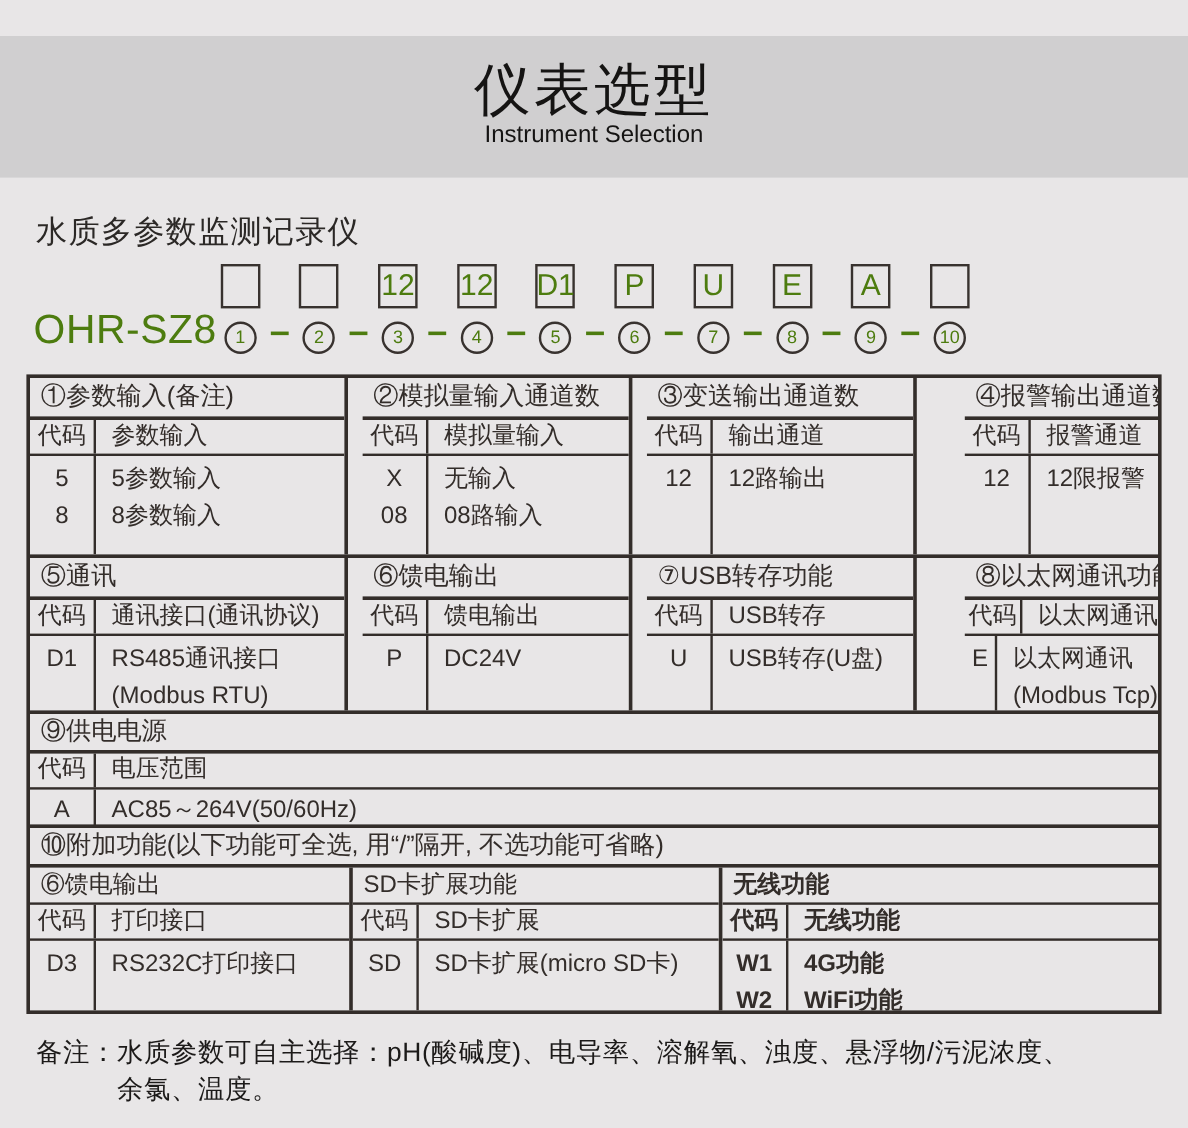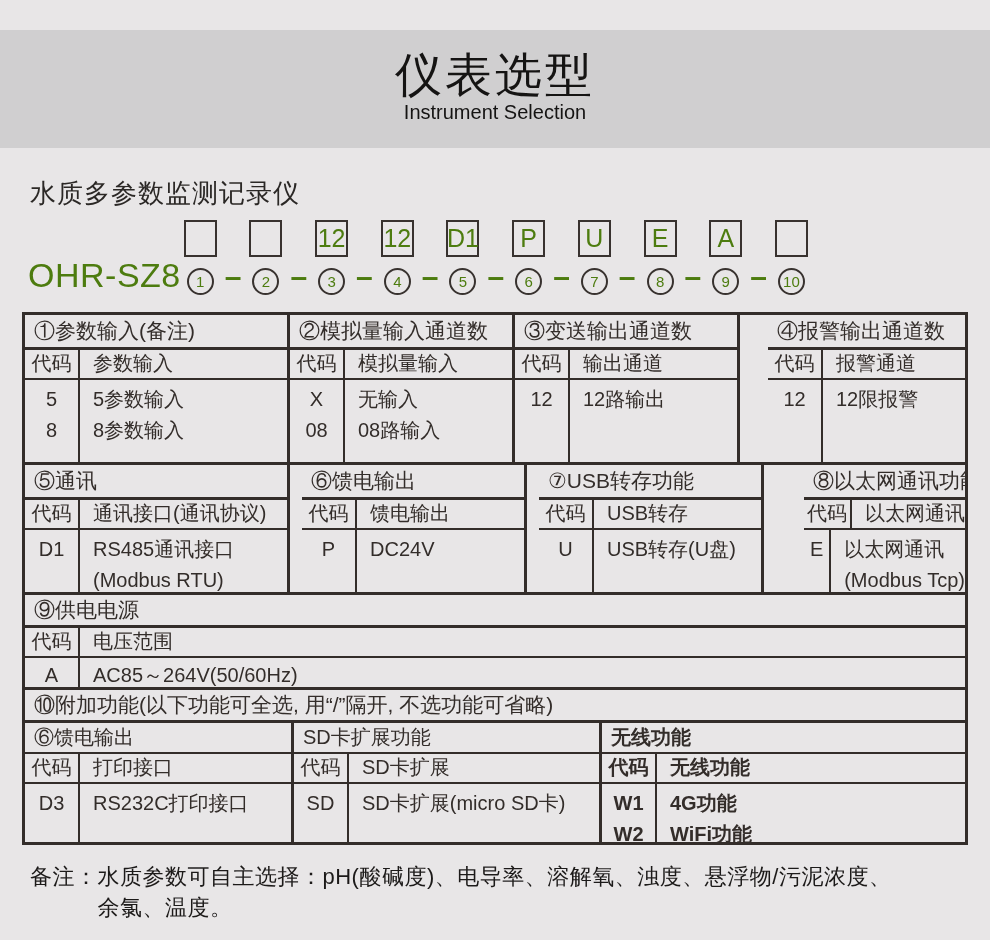--- a/index.html
+++ b/index.html
@@ -30,21 +30,21 @@
     display:flex; align-items:center; justify-content:center; font-size:15px;
   }
   .mdash { font-size:30px; font-weight:700; line-height:37px; margin:0 8px; }
 
   
   .spec {
     position:absolute; top:312px; left:22px; width:946px; height:533px;
     border:3px solid #332d2a; font-size:20px;
   }
   .band { display:flex; border-bottom:3px solid #332d2a; }
-  .b1 { height:150px; }
+  .b1 { height:150px;gap:12px; }
   .b2 { height:130px;gap:12px; }
   .b3 { height:95px; display:block; }
   .b4 { height:172px; display:block; border-bottom:none; }
   .sec { border-right:3px solid #332d2a; display:flex; flex-direction:column; overflow:hidden; }
   .sec.last { border-right:none; flex:1;padding-left:28px; }
   .sec-title { height:35px; line-height:32px; border-bottom:3px solid #332d2a; padding-left:9px; font-size:21px; white-space:nowrap; flex:none; }
   .hdr { display:flex; height:30px; border-bottom:2px solid #332d2a; flex:none; }
   .hdr .code { width:55px; border-right:2px solid #332d2a; text-align:center; line-height:27px; }
   .hdr .desc { flex:1; padding-left:13px; line-height:27px; white-space:nowrap; }
   .bod { display:flex; flex:1; }

